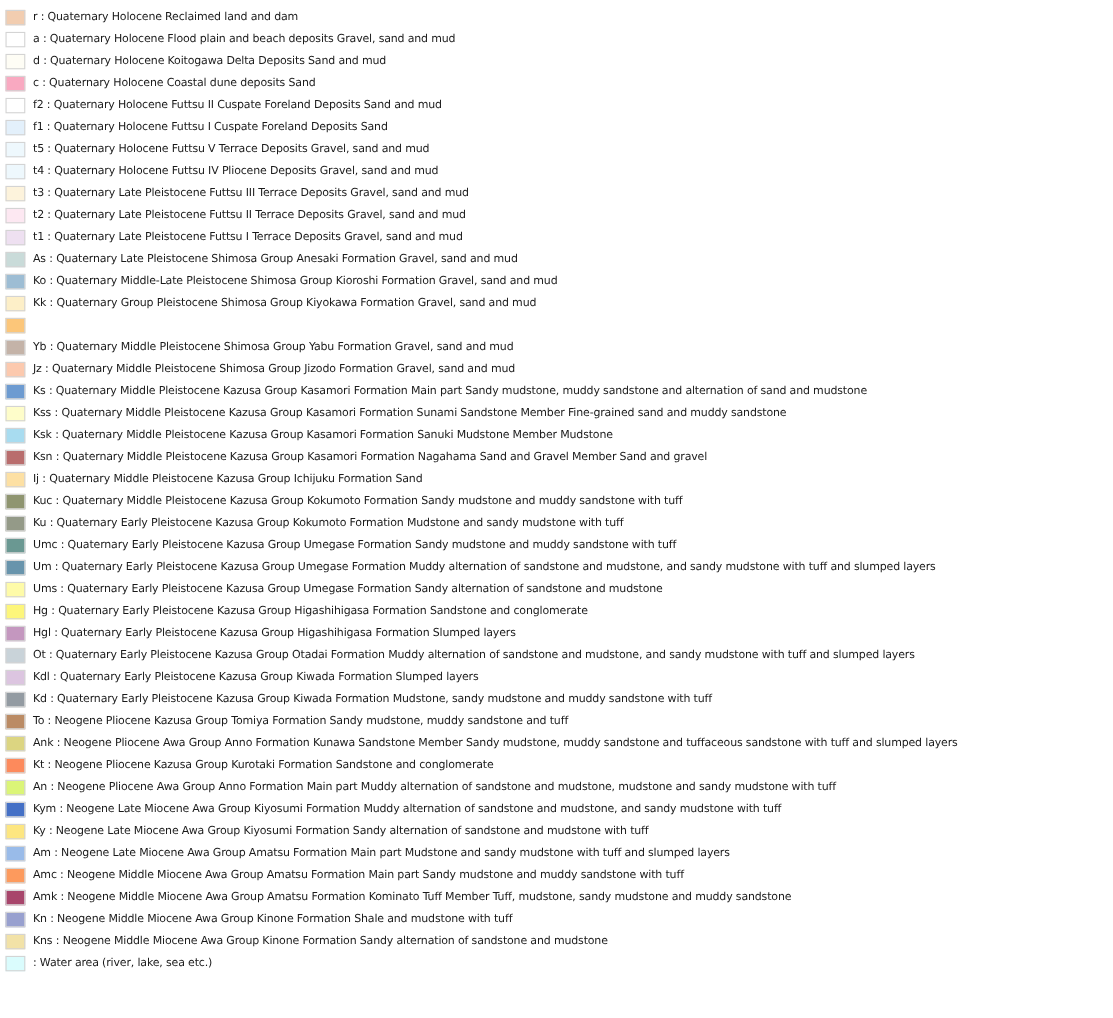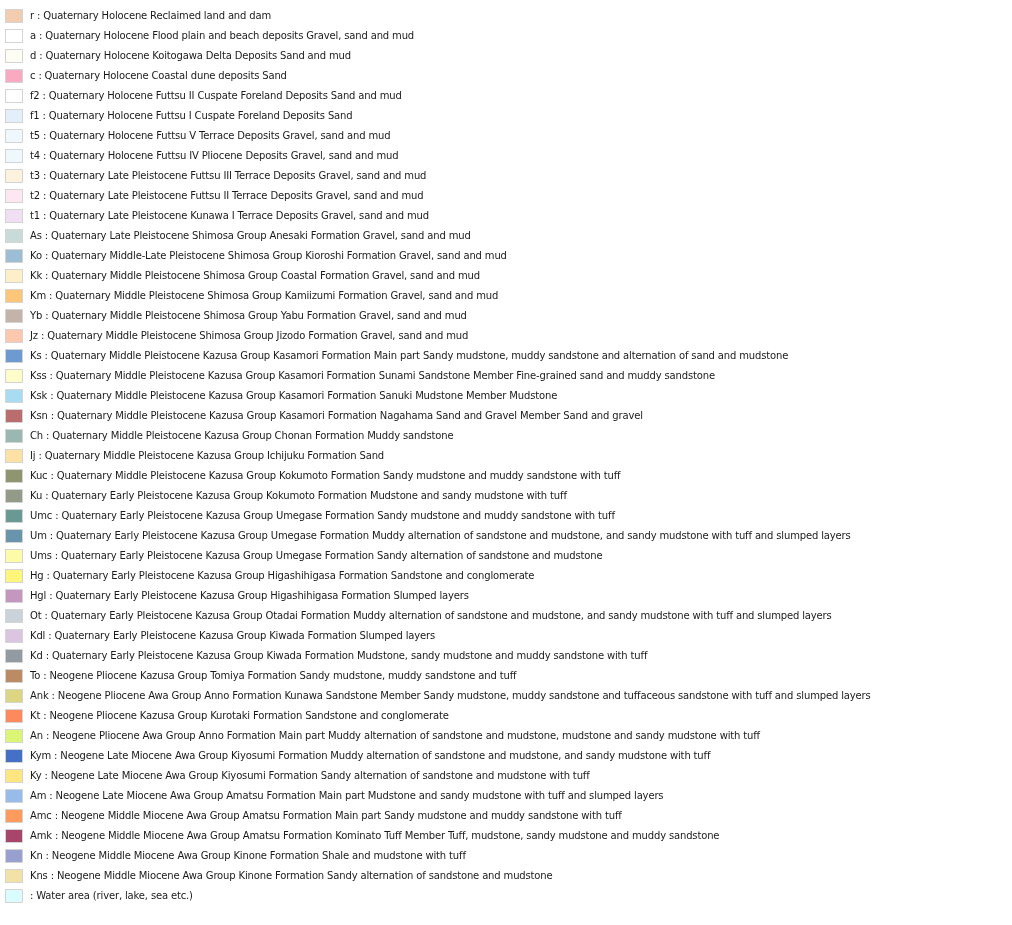--- a/index.html
+++ b/index.html
@@ -88,41 +88,40 @@
     <span class="label">t3 : Quaternary Late Pleistocene  Futtsu III Terrace Deposits  Gravel, sand and mud</span>
   </div>
 
   <div class="legend-row">
     <span class="swatch" style="background-color: rgb(253, 232, 242);"></span>
     <span class="label">t2 : Quaternary Late Pleistocene  Futtsu II Terrace Deposits  Gravel, sand and mud</span>
   </div>
 
   <div class="legend-row">
     <span class="swatch" style="background-color: rgb(238, 224, 241);"></span>
-    <span class="label">t1 : Quaternary Late Pleistocene  Kunawa I Terrace Deposits  Gravel, sand and mud</span>
+    <span class="label">t1 : Quaternary Late Pleistocene  Futtsu I Terrace Deposits  Gravel, sand and mud</span>
   </div>
 
   <div class="legend-row">
     <span class="swatch" style="background-color: rgb(201, 219, 217);"></span>
     <span class="label">As : Quaternary Late Pleistocene Shimosa Group Anesaki Formation  Gravel, sand and mud</span>
   </div>
 
   <div class="legend-row">
     <span class="swatch" style="background-color: rgb(157, 189, 212);"></span>
     <span class="label">Ko : Quaternary Middle-Late Pleistocene Shimosa Group Kioroshi Formation  Gravel, sand and mud</span>
   </div>
 
   <div class="legend-row">
     <span class="swatch" style="background-color: rgb(253, 239, 200);"></span>
-    <span class="label">Kk : Quaternary Middle Pleistocene Shimosa Group Coastal Formation  Gravel, sand and mud</span>
+    <span class="label">Kk : Quaternary Group Pleistocene Shimosa Group Kiyokawa Formation  Gravel, sand and mud</span>
   </div>
 
   <div class="legend-row">
     <span class="swatch" style="background-color: rgb(252, 198, 121);"></span>
-    <span class="label">Km : Quaternary Middle Pleistocene Shimosa Group Kamiizumi Formation  Gravel, sand and mud</span>
   </div>
 
   <div class="legend-row">
     <span class="swatch" style="background-color: rgb(196, 179, 168);"></span>
     <span class="label">Yb : Quaternary Middle Pleistocene Shimosa Group Yabu Formation  Gravel, sand and mud</span>
   </div>
 
   <div class="legend-row">
     <span class="swatch" style="background-color: rgb(252, 201, 174);"></span>
     <span class="label">Jz : Quaternary Middle Pleistocene Shimosa Group Jizodo Formation  Gravel, sand and mud</span>
@@ -141,24 +140,20 @@
   <div class="legend-row">
     <span class="swatch" style="background-color: rgb(168, 220, 240);"></span>
     <span class="label">Ksk : Quaternary Middle Pleistocene Kazusa Group Kasamori Formation Sanuki Mudstone Member Mudstone</span>
   </div>
 
   <div class="legend-row">
     <span class="swatch" style="background-color: rgb(185, 109, 109);"></span>
     <span class="label">Ksn : Quaternary Middle Pleistocene Kazusa Group Kasamori Formation Nagahama Sand and Gravel Member Sand and gravel</span>
   </div>
 
-  <div class="legend-row">
-    <span class="swatch" style="background-color: rgb(154, 184, 177);"></span>
-    <span class="label">Ch : Quaternary Middle Pleistocene Kazusa Group Chonan Formation  Muddy sandstone</span>
-  </div>
 
   <div class="legend-row">
     <span class="swatch" style="background-color: rgb(253, 224, 163);"></span>
     <span class="label">Ij : Quaternary Middle Pleistocene Kazusa Group Ichijuku Formation  Sand</span>
   </div>
 
   <div class="legend-row">
     <span class="swatch" style="background-color: rgb(143, 149, 112);"></span>
     <span class="label">Kuc : Quaternary Middle Pleistocene Kazusa Group Kokumoto Formation  Sandy mudstone and muddy sandstone with tuff</span>
   </div>

